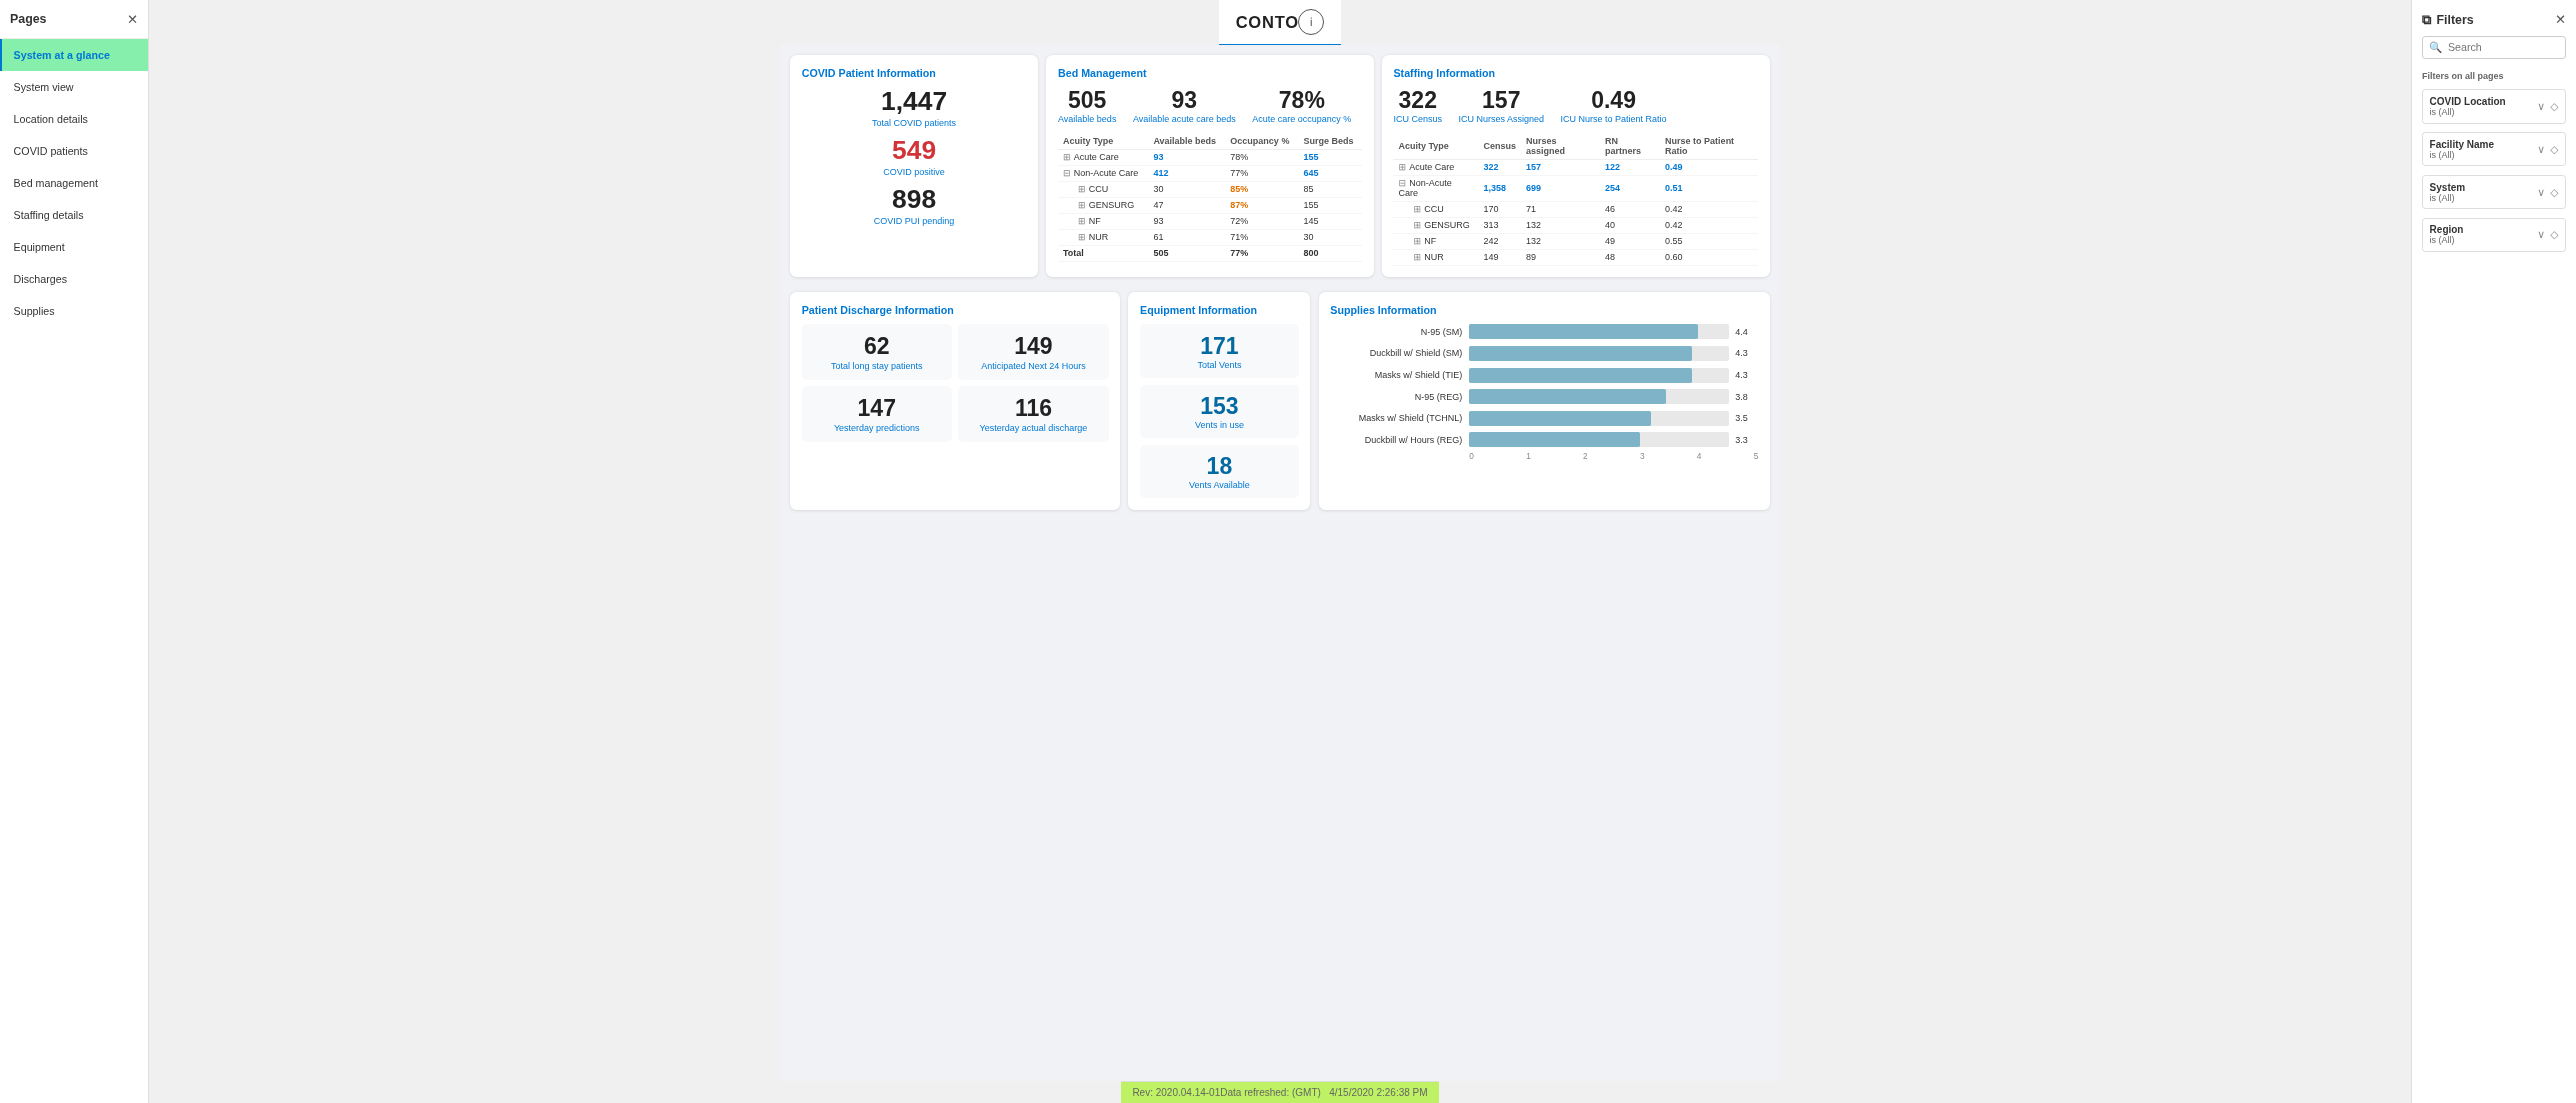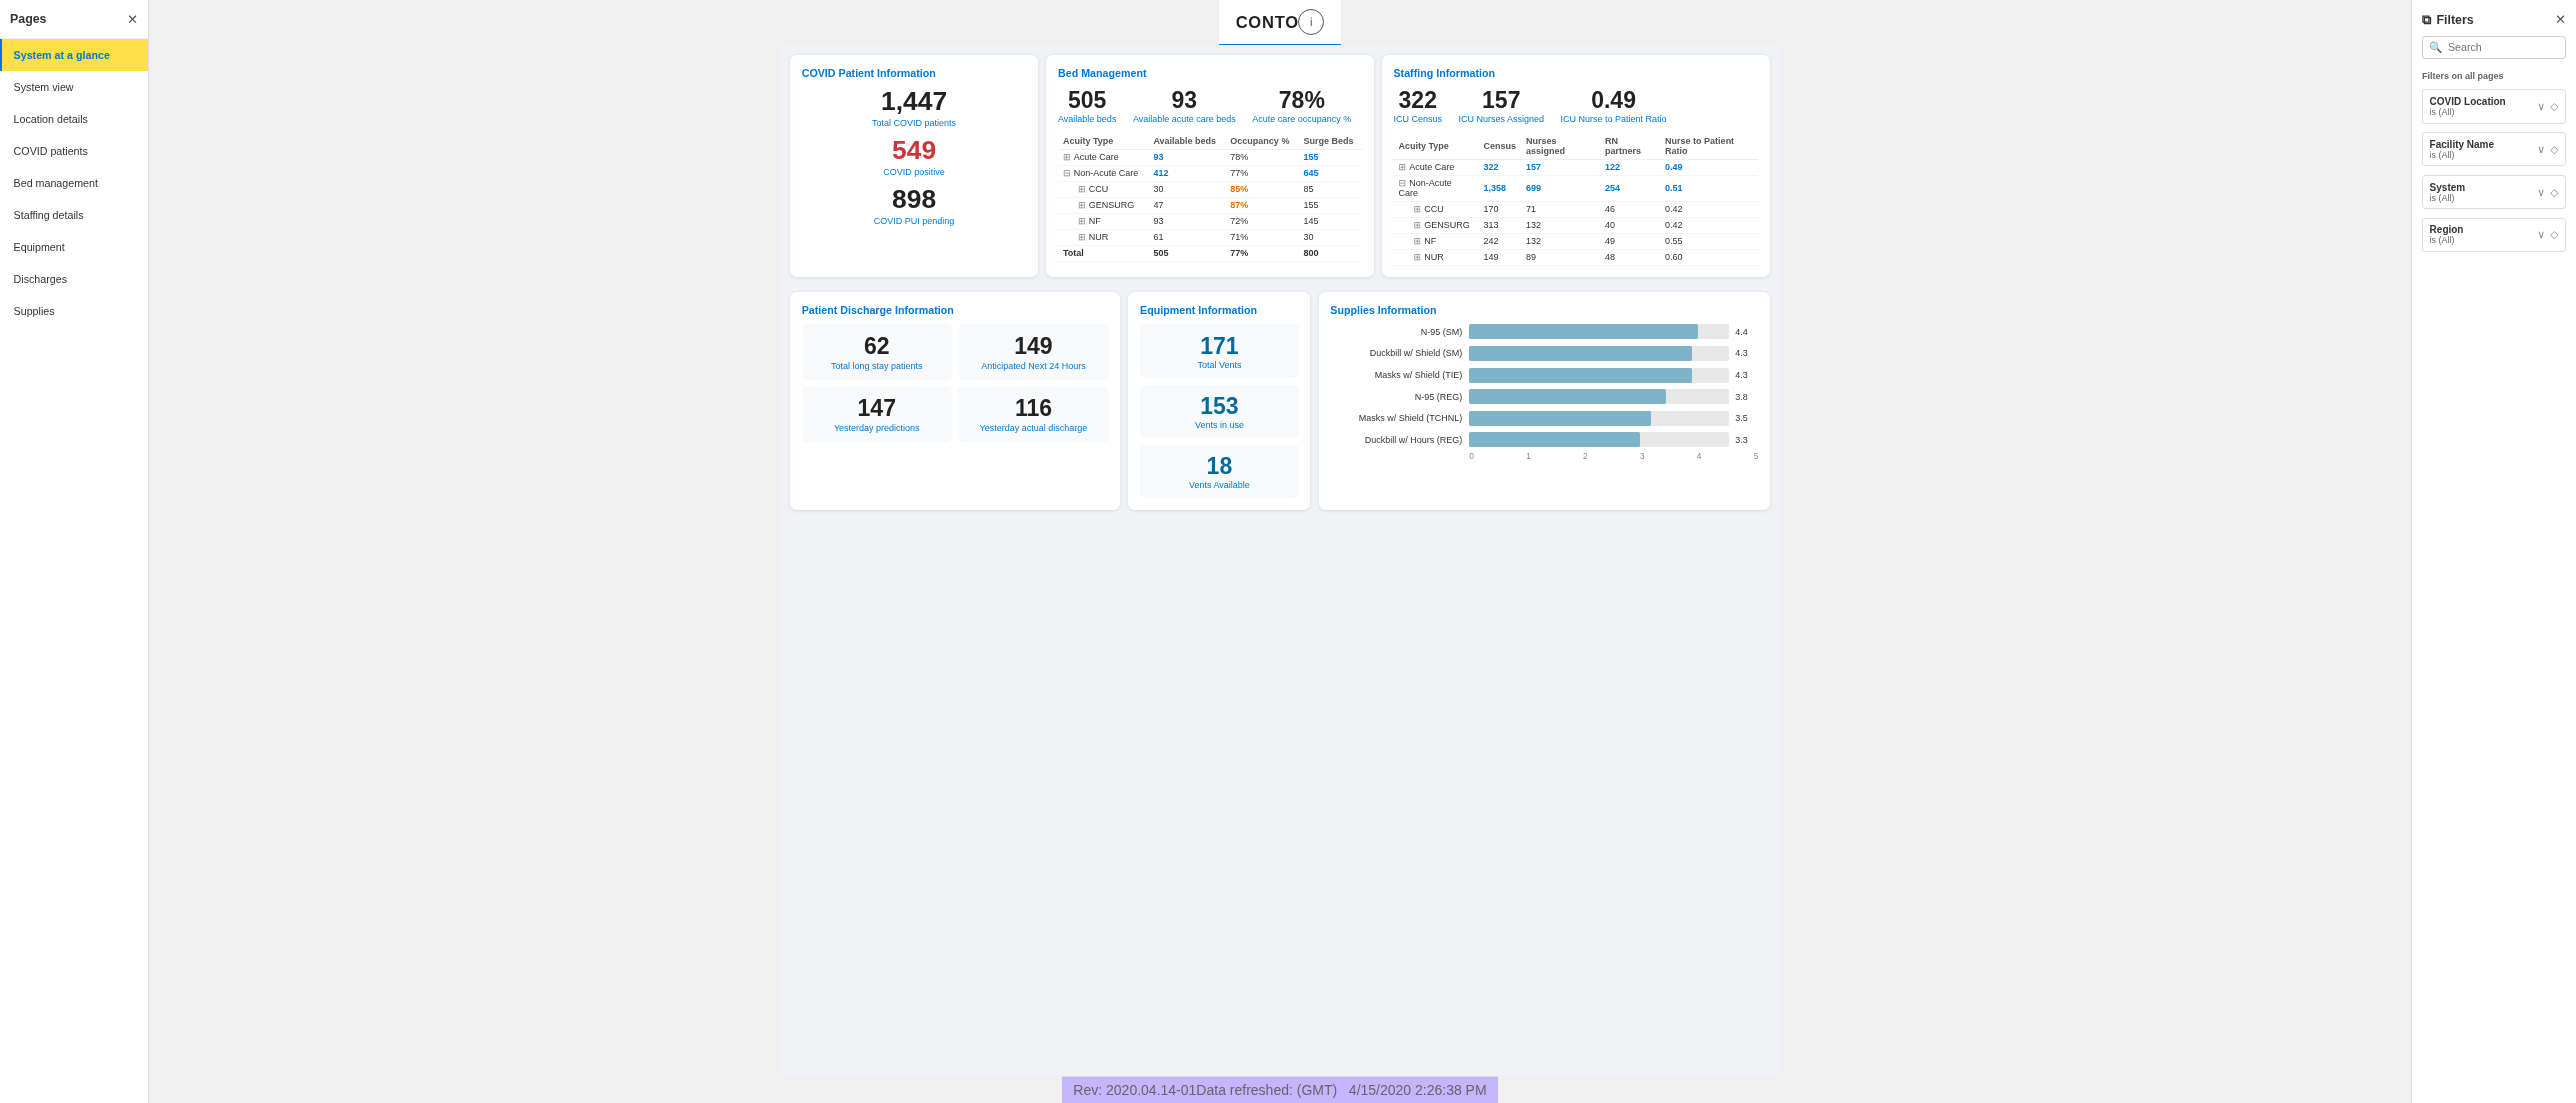--- a/index.html
+++ b/index.html
@@ -4,21 +4,21 @@
   <style>
     * { box-sizing: border-box; margin: 0; padding: 0; }
     body { font-family: 'Segoe UI', Arial, sans-serif; background: #f0f0f0; font-size: 10.7px; color: #333; display: flex; height: 100vh; overflow: hidden; }
 
     
     #sidebar { width: 149px; background: #fff; border-right: 0.8px solid #ddd; display: flex; flex-direction: column; flex-shrink: 0; }
     #sidebar-header { display: flex; justify-content: space-between; align-items: center; padding: 11.6px 10px; border-bottom: 0.8px solid #eee; }
     #sidebar-header span { font-size: 12.4px; font-weight: 600; color: #333; }
     .sidebar-close { cursor: pointer; font-size: 13.2px; color: #555; background: none; border: none; }
     .sidebar-item { padding: 10px 11.6px; cursor: pointer; color: #333; font-size: 10.7px; border-left: 2.5px solid transparent; }
-    .sidebar-item.active { background: #fde047; border-left: 2.5px solid #0078d4; font-weight: 600; color: #0078d4; }
+    .sidebar-item.active { background: #86efac; border-left: 2.5px solid #0078d4; font-weight: 600; color: #0078d4; }
 
     
     #main { flex: 1; display: flex; flex-direction: column; overflow: hidden; align-items: center; }
 
     
     #topbar { background: #fff; border-bottom: 1.7px solid #0078d4; display: flex; align-items: center; justify-content: center; padding: 0 16.5px; height: 45px; position: relative; }
     #topbar-title { font-size: 16.5px; font-weight: 700; color: #222; letter-spacing: 0.8px; }
     #info-btn { position: absolute; right: 16.5px; width: 26.4px; height: 26.4px; border-radius: 50%; border: 1.7px solid #555; display: flex; align-items: center; justify-content: center; cursor: pointer; font-size: 11.6px; color: #555; background: #fff; }
 
     
@@ -72,21 +72,21 @@
     #supplies-card { flex: 1; }
     .bar-chart { display: flex; flex-direction: column; gap: 6.6px; margin-top: 6.6px; }
     .bar-row { display: flex; align-items: center; gap: 6.6px; }
     .bar-label { width: 132px; text-align: right; font-size: 9px; color: #333; flex-shrink: 0; }
     .bar-track { flex: 1; background: #e8e8e8; border-radius: 1.7px; height: 15px; position: relative; }
     .bar-fill { height: 100%; background: #7fb3c8; border-radius: 1.7px; }
     .bar-value { font-size: 9px; color: #333; width: 23px; flex-shrink: 0; }
     .chart-axis { display: flex; justify-content: space-between; padding-left: 139px; font-size: 8.3px; color: #888; margin-top: 3.3px; }
 
     
-    #footer { background: #c4b5fd; border-top: 0.8px solid #ddd; padding: 5px 11.6px; display: flex; justify-content: space-between; font-size: 14px; color: #666; }
+    #footer { background: #bef264; border-top: 0.8px solid #ddd; padding: 5px 11.6px; display: flex; justify-content: space-between; font-size: 10px; color: #666; }
 
     
     #filters-panel { width: 165px; background: #fff; border-left: 0.8px solid #ddd; display: flex; flex-direction: column; padding: 11.6px 10px; gap: 8.3px; flex-shrink: 0; }
     .filters-header { display: flex; justify-content: space-between; align-items: center; }
     .filters-title { font-size: 12.4px; font-weight: 600; color: #333; display: flex; align-items: center; gap: 5px; }
     .filters-close { cursor: pointer; font-size: 13.2px; color: #555; background: none; border: none; }
     .search-box { display: flex; align-items: center; border: 0.8px solid #ccc; border-radius: 3.3px; padding: 4.1px 6.6px; gap: 5px; }
     .search-box input { border: none; outline: none; font-size: 10.7px; width: 100%; }
     .filter-section-title { font-size: 9px; color: #666; font-weight: 600; margin-top: 3.3px; }
     .filter-item { border: 0.8px solid #ddd; border-radius: 3.3px; padding: 5.8px 6.6px; }

